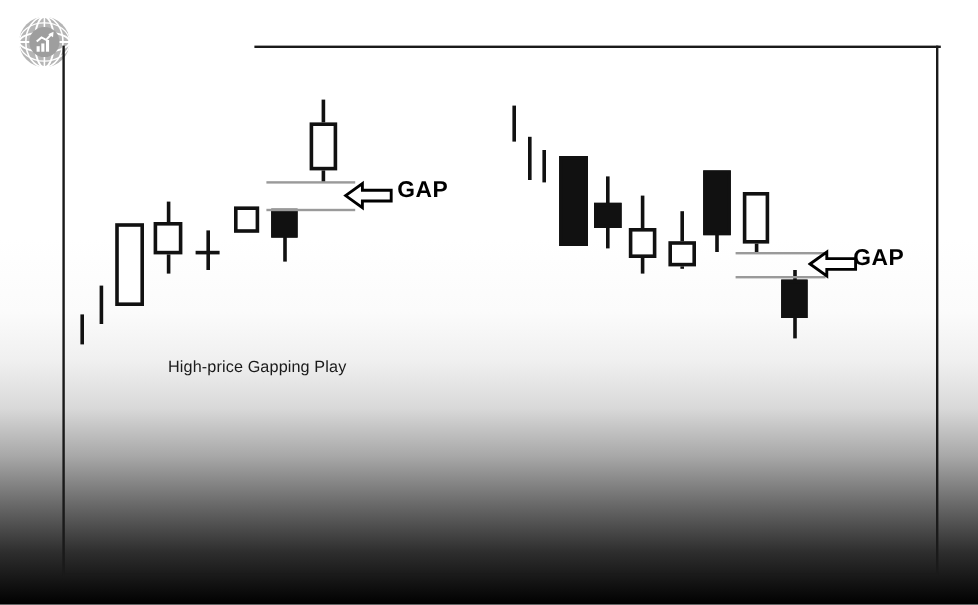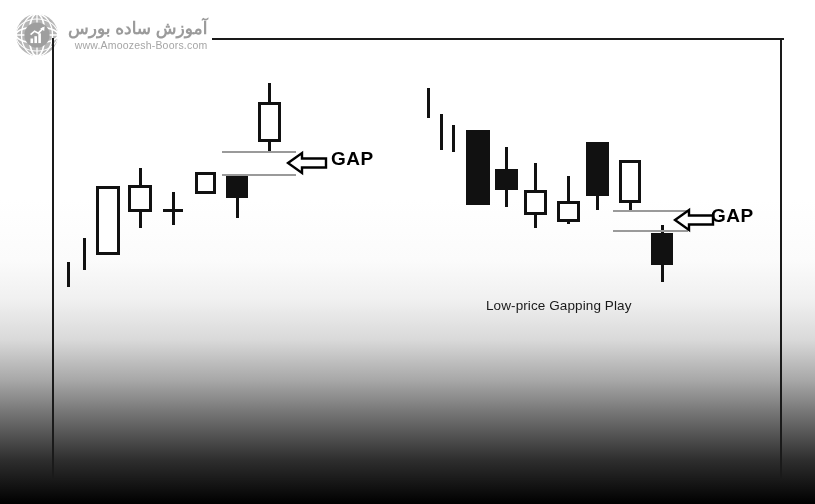--- a/index.html
+++ b/index.html
@@ -155,24 +155,20 @@
         <ellipse cx="25" cy="25" rx="21" ry="16" fill="none" stroke="#ffffff" stroke-width="1.1"></ellipse>
         <circle cx="25" cy="25" r="12.6" fill="#9e9e9e"></circle>
         <g fill="#ffffff">
           <rect x="18.5" y="28.5" width="2.6" height="4.6"></rect>
           <rect x="22.4" y="26.2" width="2.6" height="6.9"></rect>
           <rect x="26.3" y="23.3" width="2.6" height="9.8"></rect>
         </g>
         <polyline points="18.6,24.6 22.6,21.2 26.4,23.2 31.4,17.9" fill="none" stroke="#ffffff" stroke-width="1.7"></polyline>
         <polygon points="32.6,16.4 32.2,21.0 28.2,18.6" fill="#ffffff"></polygon>
       </svg>
-    </div>
-    <div id="logo-text-block">
-      <div id="logo-fa">آموزش ساده بورس</div>
-      <div id="logo-url">www.Amoozesh-Boors.com</div>
     </div>
   </div>
 
   <div id="frame"></div>
   <div id="frame-top-right"></div>
 
   <div class="chart" id="chart-layer">
       <div style="position: absolute; left: 0px; top: 0px; width: 100%; height: 100%;">
         <div class="line-candle" style="left: 66.5px; top: 262px; height: 25px;"></div>
         <div class="line-candle" style="left: 82.5px; top: 238px; height: 32px;"></div>
@@ -217,23 +213,23 @@
       </div>
     </div>
 
   <div class="gap-arrow" style="left:286px; top:150px;">
     <svg width="42" height="26" viewBox="0 0 42 26" aria-hidden="true">
       <polygon points="2,13 16,3 16,8.5 40,8.5 40,17.5 16,17.5 16,23" fill="#ffffff" stroke="#000000" stroke-width="2.4" stroke-linejoin="miter"></polygon>
     </svg>
   </div>
   <div class="gap-text" style="left:331px; top:148px;">GAP</div>
 
+  <div class="chart-label" style="left:140px; top:298px;">High-price Gapping Play</div>
 
   <div class="gap-arrow" style="left:673px; top:207px;">
     <svg width="42" height="26" viewBox="0 0 42 26" aria-hidden="true">
       <polygon points="2,13 16,3 16,8.5 40,8.5 40,17.5 16,17.5 16,23" fill="#ffffff" stroke="#000000" stroke-width="2.4" stroke-linejoin="miter"></polygon>
     </svg>
   </div>
   <div class="gap-text" style="left:711px; top:205px;">GAP</div>
 
-  <div class="chart-label" style="left:486px; top:298px;">Low-price Gapping Play</div>
 
 </div>
 
 </body></html>

